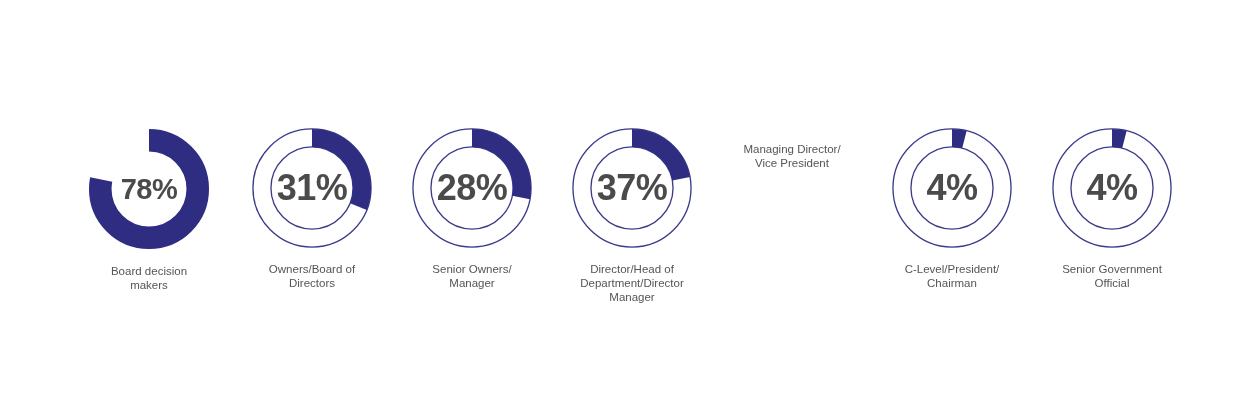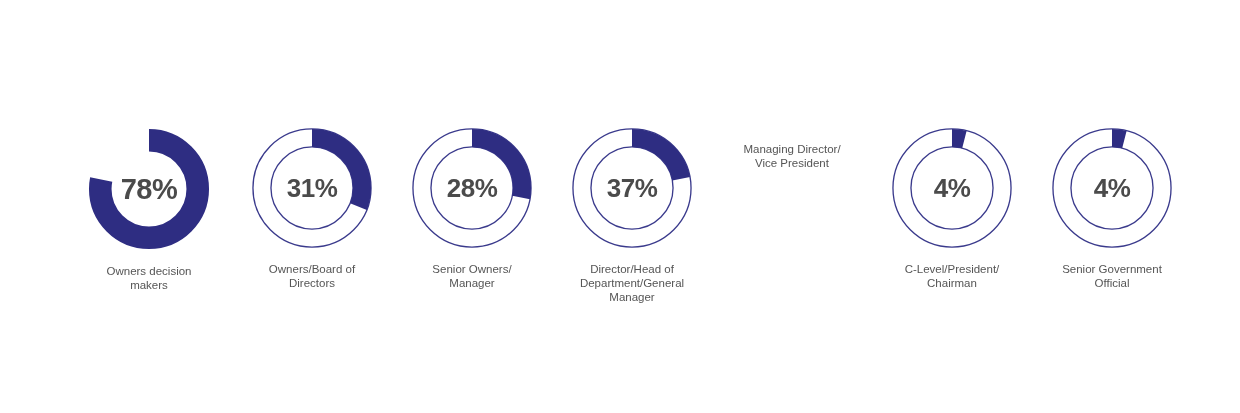--- a/index.html
+++ b/index.html
@@ -61,21 +61,21 @@
   }
   .donut-value {
     position: absolute;
     left: 0;
     top: 0;
     width: 100%;
     height: 100%;
     display: flex;
     align-items: center;
     justify-content: center;
-    font-size: 26px;
+    font-size: 36px;
     font-weight: bold;
     color: #4b4b4b;
     letter-spacing: -0.5px;
     pointer-events: none;
   }
   .donut-cell.first .donut-value {
     font-size: 29px;
   }
   .donut-caption {
     margin-top: 14px;
@@ -97,21 +97,21 @@
       <div class="donut-cell first">
         <div class="donut-wrap">
           <svg viewBox="0 0 100 100">
             <circle cx="50" cy="50" r="49.2" fill="none" stroke="#3a3a8c" stroke-width="0"></circle>
             <circle cx="50" cy="50" r="30.700000000000003" fill="none" stroke="#3a3a8c" stroke-width="0"></circle>
             <circle cx="50" cy="50" r="39.95" fill="none" stroke="#2e2d82" stroke-width="18.5" stroke-linecap="butt" stroke-dasharray="195.790 251.013" transform="rotate(-90 50 50)"></circle>
           </svg>
           <div class="donut-value">78%</div>
         </div>
         <div class="donut-caption">
-          <div>Owners decision</div>
+          <div>Board decision</div>
           <div>makers</div>
         </div>
       </div>
       <div class="donut-cell">
         <div class="donut-wrap">
           <svg viewBox="0 0 100 100">
             <circle cx="50" cy="50" r="49.2" fill="none" stroke="#3a3a8c" stroke-width="1.1"></circle>
             <circle cx="50" cy="50" r="34.2" fill="none" stroke="#3a3a8c" stroke-width="1.1"></circle>
             <circle cx="50" cy="50" r="41.7" fill="none" stroke="#2e2d82" stroke-width="15" stroke-linecap="butt" stroke-dasharray="81.223 262.009" transform="rotate(-90 50 50)"></circle>
           </svg>
@@ -140,21 +140,21 @@
         <div class="donut-wrap">
           <svg viewBox="0 0 100 100">
             <circle cx="50" cy="50" r="49.2" fill="none" stroke="#3a3a8c" stroke-width="1.1"></circle>
             <circle cx="50" cy="50" r="34.2" fill="none" stroke="#3a3a8c" stroke-width="1.1"></circle>
             <circle cx="50" cy="50" r="41.7" fill="none" stroke="#2e2d82" stroke-width="15" stroke-linecap="butt" stroke-dasharray="57.642 262.009" transform="rotate(-90 50 50)"></circle>
           </svg>
           <div class="donut-value">37%</div>
         </div>
         <div class="donut-caption">
           <div>Director/Head of</div>
-          <div>Department/General</div>
+          <div>Department/Director</div>
           <div>Manager</div>
         </div>
       </div>
       <div class="donut-cell">
         <div class="donut-caption">
           <div>Managing Director/</div>
           <div>Vice President</div>
         </div>
       </div>
       <div class="donut-cell">

